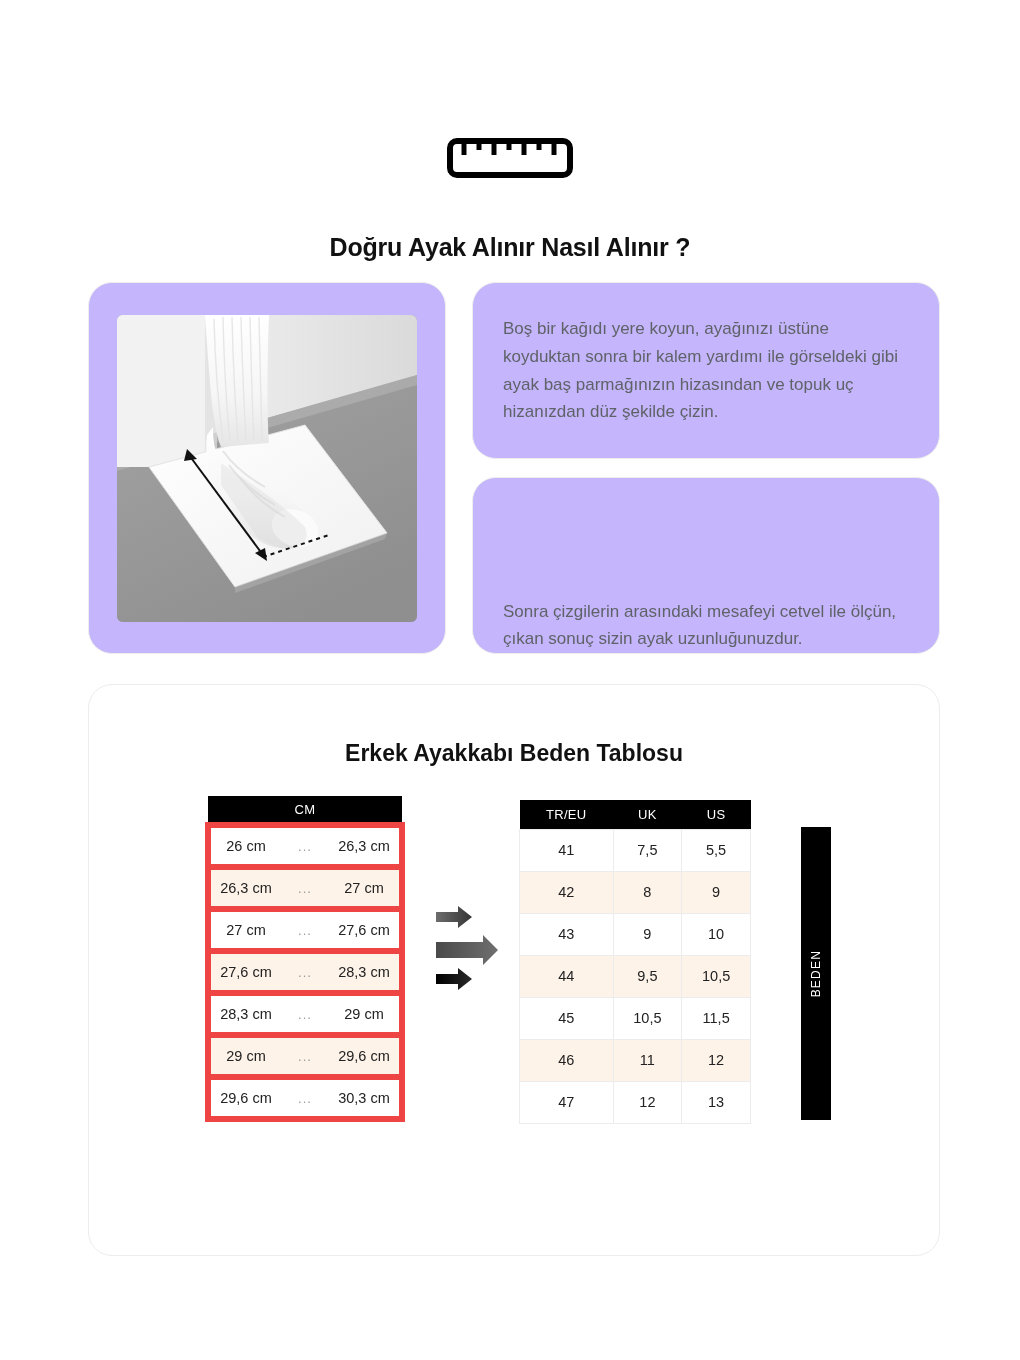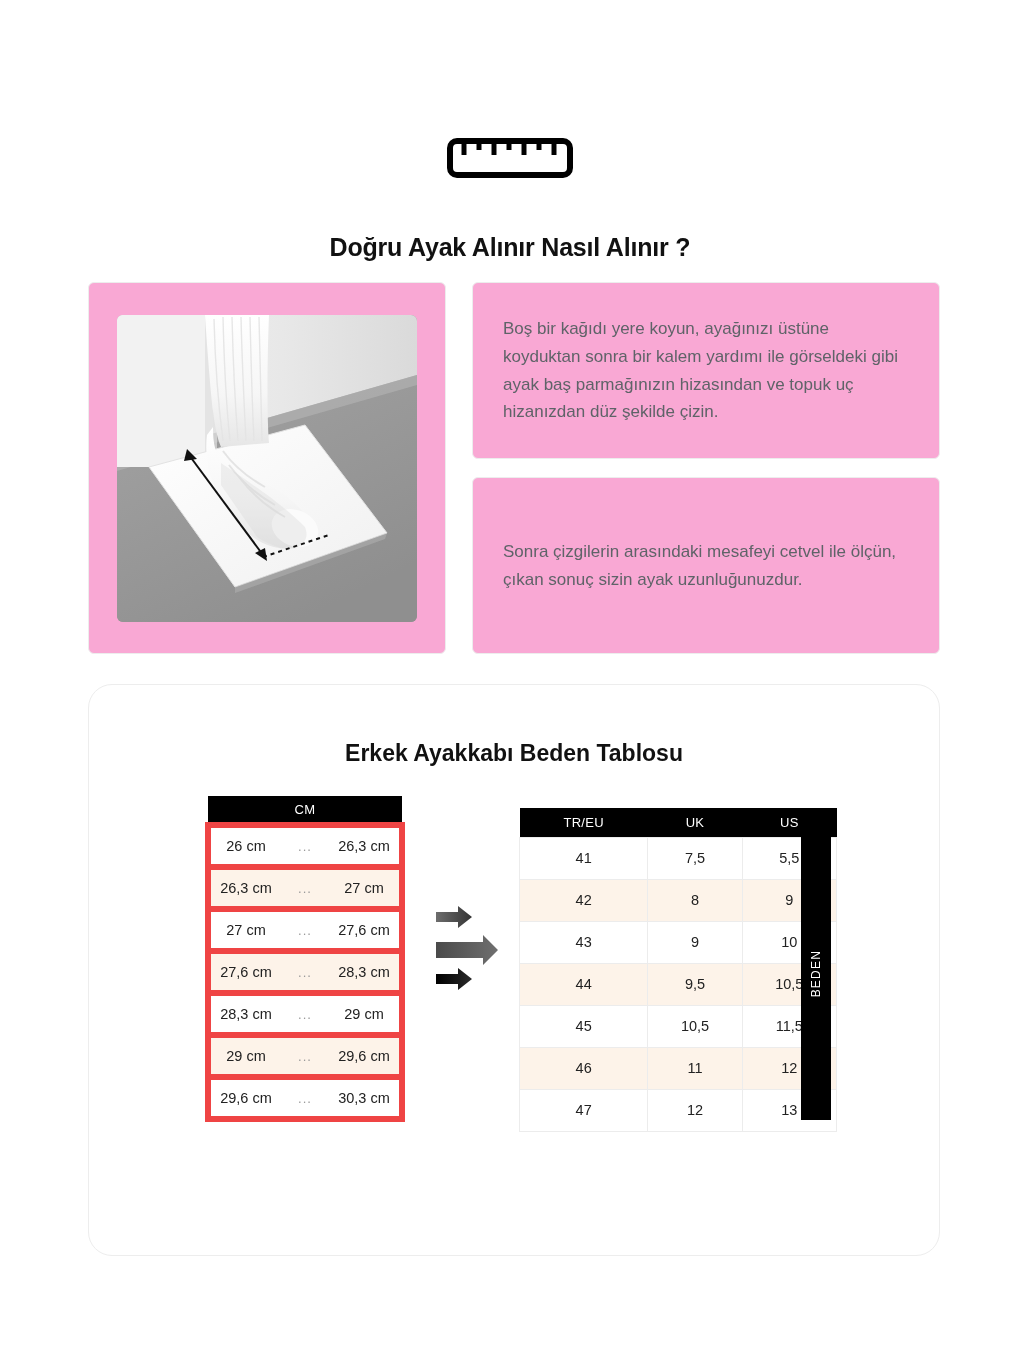--- a/index.html
+++ b/index.html
@@ -38,39 +38,39 @@
 
   
   .top-row {
     position: absolute;
     left: 88px; top: 282px;
     width: 852px; height: 372px;
     display: flex;
     gap: 26px;
   }
   .card {
-    background: #f9a8d4;
+    background: #c4b5fd;
     border: 1px solid #ededed;
-    border-radius: 6px;
+    border-radius: 24px;
   }
   .photo-card {
     width: 358px; height: 372px;
     display: flex; align-items: center; justify-content: center;
   }
   .right-col {
     flex: 1;
     display: flex; flex-direction: column;
     gap: 18px;
   }
   .text-card {
     flex: 1;
     display: flex; align-items: center;
     padding: 0 30px;
   }
-  .text-card.second { align-items: center; }
+  .text-card.second { align-items: flex-end; }
   .text-card p {
     margin: 0;
     font-size: 17px;
     line-height: 1.62;
     color: #5f6368;
     max-width: 400px;
   }
 
   
   .photo {
@@ -143,22 +143,22 @@
   
   .arrows {
     position: absolute;
     left: 345px; top: 108px;
     width: 78px; height: 92px;
   }
 
   
   .size-table {
     position: absolute;
-    left: 430px; top: 12px;
-    width: 318px;
+    left: 430px; top: 4px;
+    width: 232px;
     border-collapse: collapse;
     font-size: 14px;
   }
   .size-table th {
     background: #000000;
     color: #ffffff;
     font-size: 13px;
     font-weight: normal;
     height: 29px;
     letter-spacing: 0.3px;

